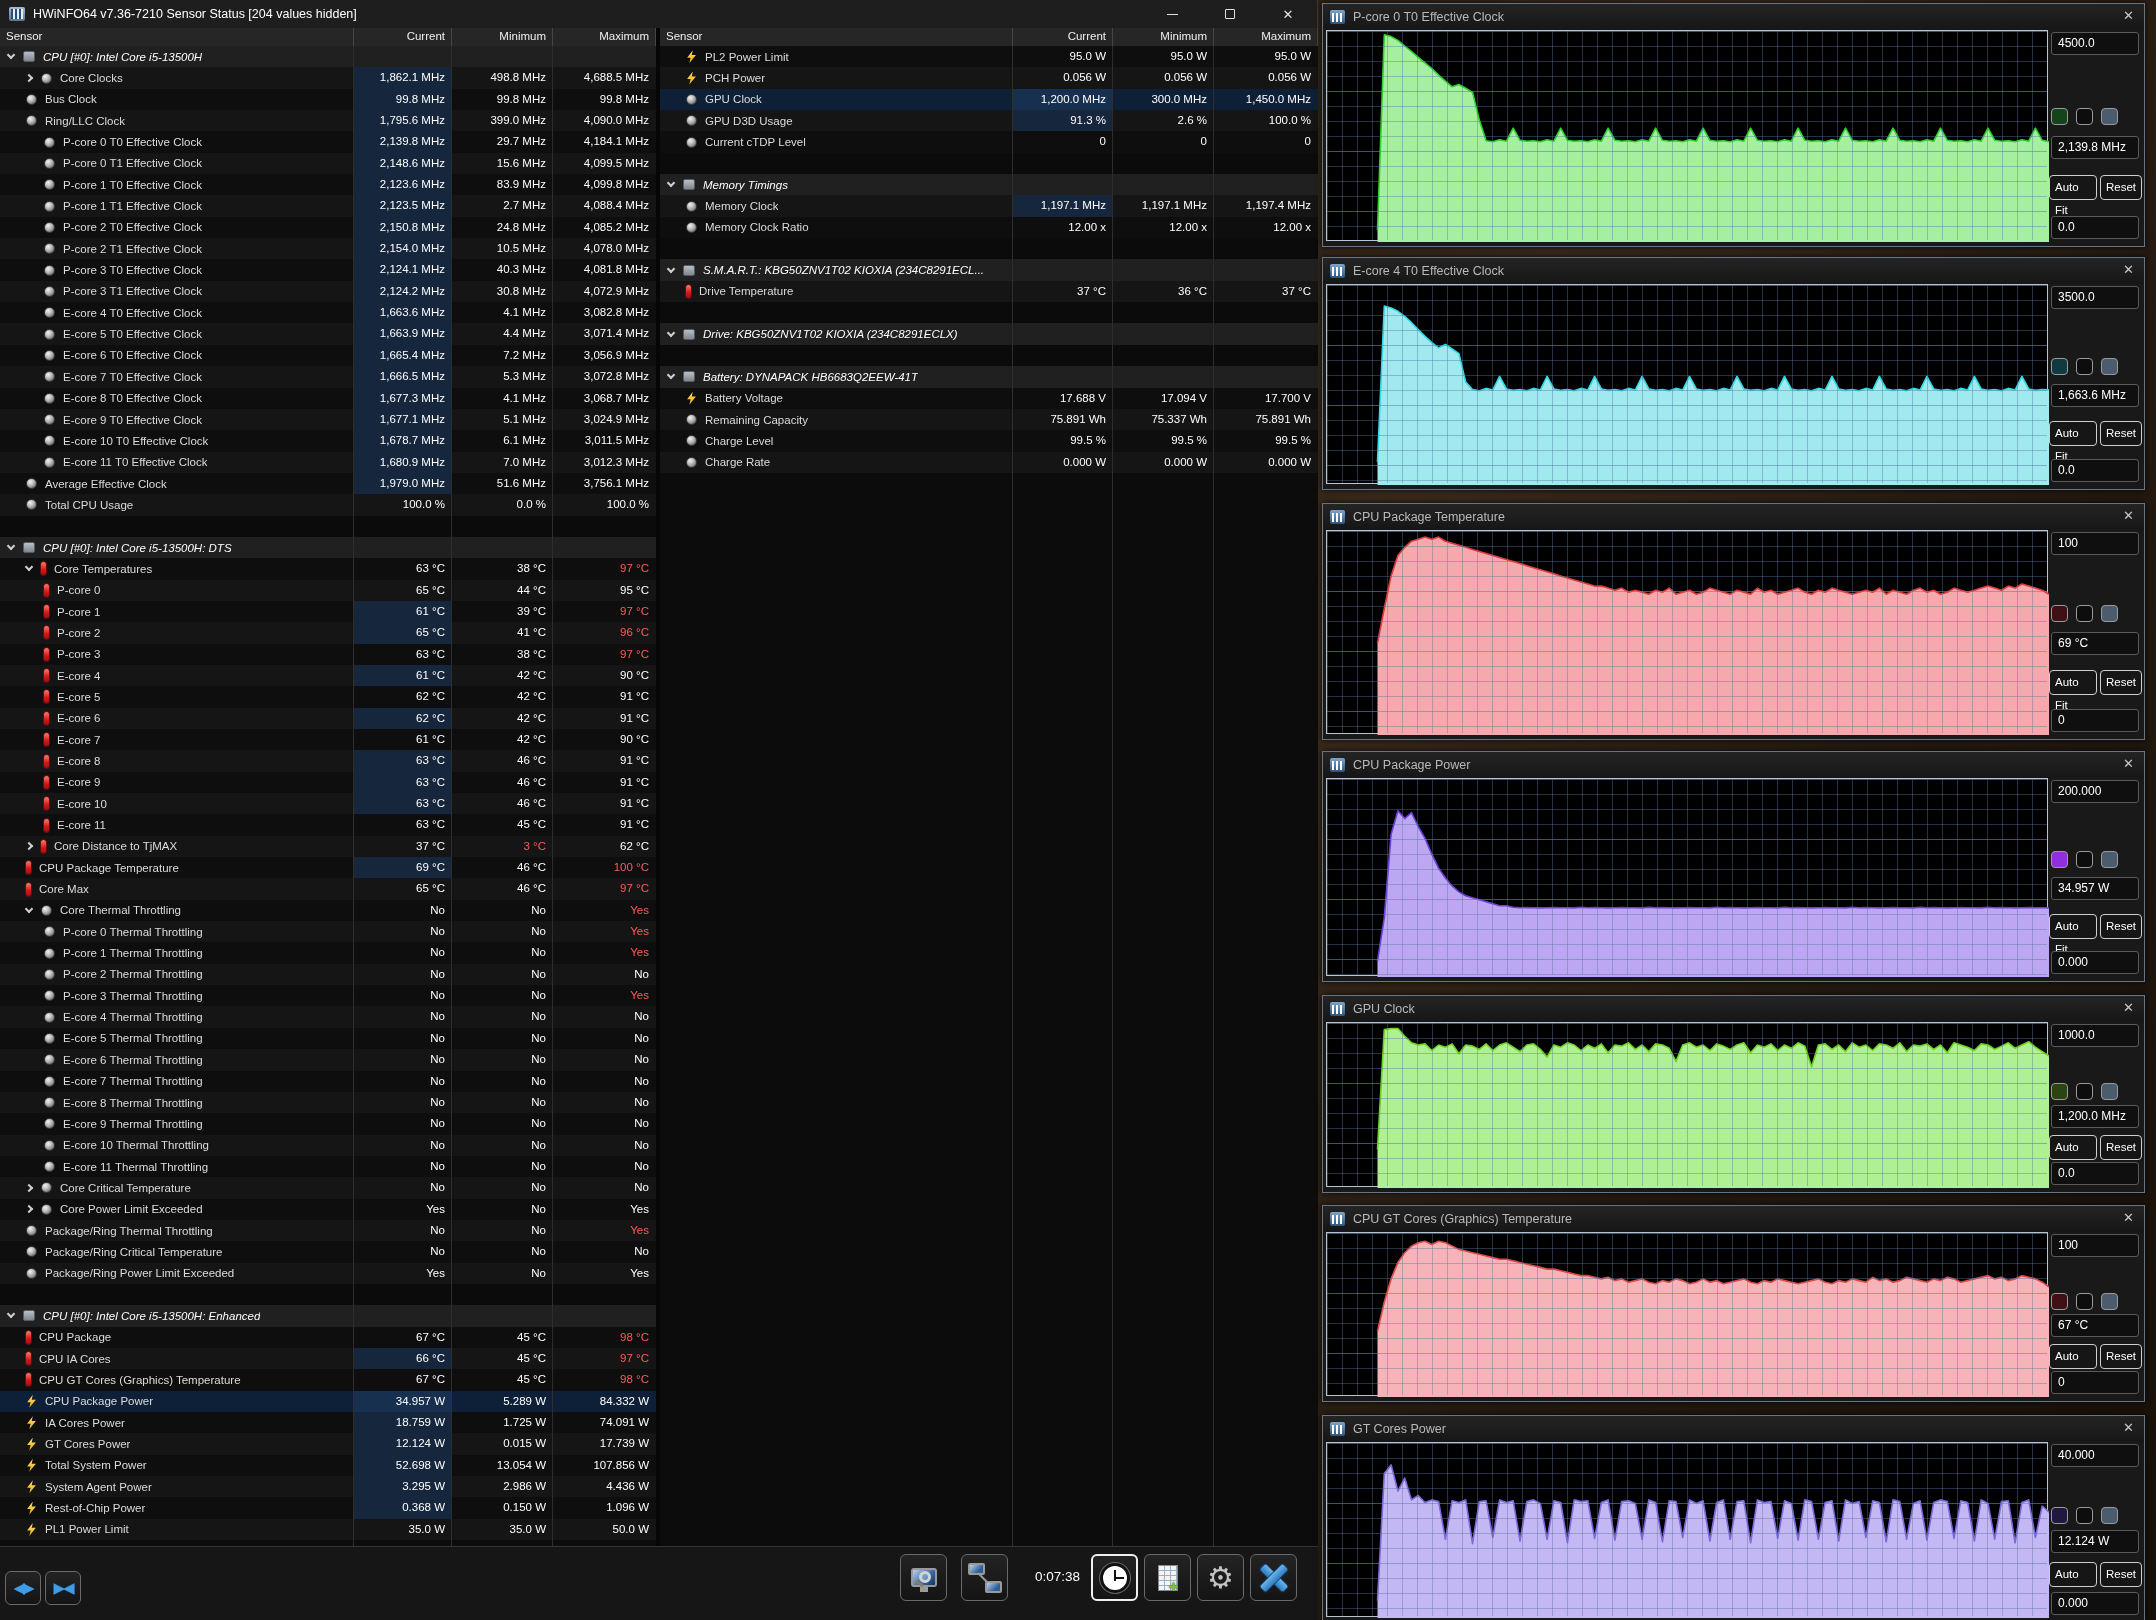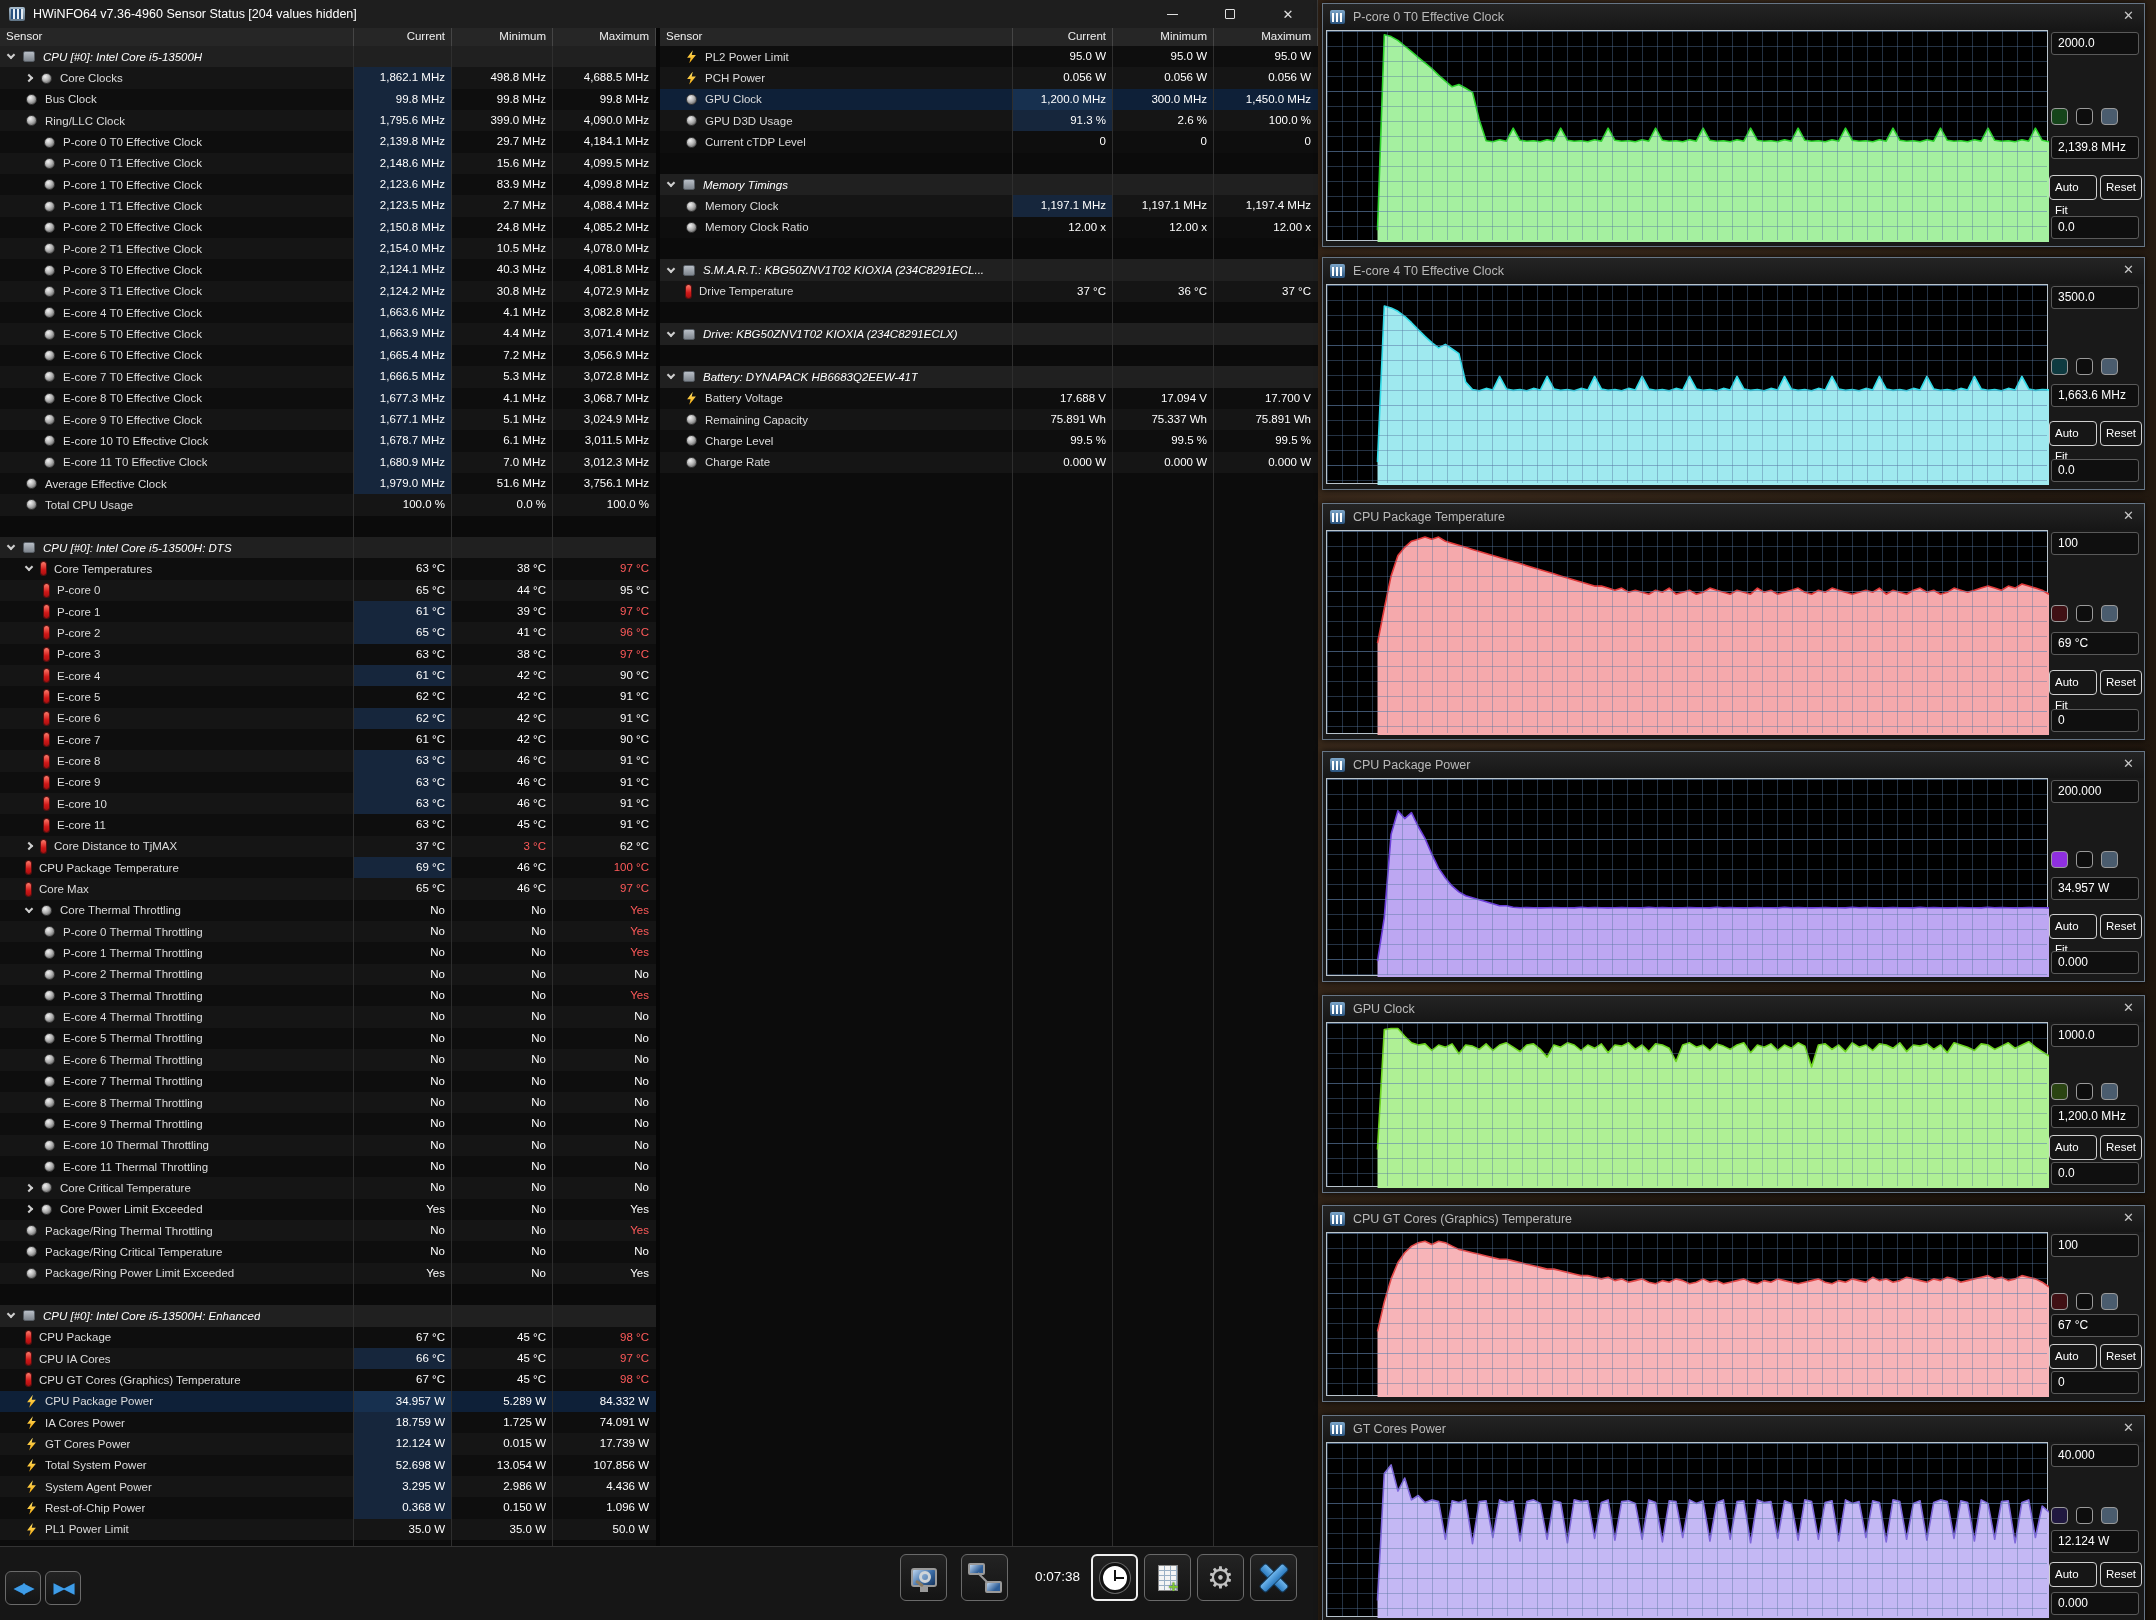--- a/index.html
+++ b/index.html
@@ -127,21 +127,21 @@
     color:#fff; font-size:11.5px; padding:0 5px; line-height:23px; }
 </style>
 </head>
 <body>
 
 <div id="root">
   <div id="main-window">
 
     <div id="titlebar">
       <span class="app-icon"></span>
-      <span class="title-text">HWiNFO64 v7.36-4960 Sensor Status [204 values hidden]</span>
+      <span class="title-text">HWiNFO64 v7.36-7210 Sensor Status [204 values hidden]</span>
       <div id="win-controls">
         <div class="win-btn">
             <span class="glyph-min"></span>
           </div>
         <div class="win-btn">
             <span class="glyph-max"></span>
           </div>
         <div class="win-btn">
             <span class="glyph-x">✕</span>
           </div>
@@ -919,21 +919,21 @@
           <span class="g-close">✕</span>
         </div>
         <div class="g-plot" style="height: 211px;">
           <svg viewBox="0 0 722 211" width="722" height="211">
             <polygon points="50.540000000000006,211 50.5,199.3 57.3,3.8 64.1,5.6 70.9,9.4 77.7,15.0 84.5,20.6 91.2,26.3 98.0,31.9 104.8,37.5 111.6,44.1 118.4,50.2 125.1,55.8 131.9,53.5 138.7,57.2 145.5,61.4 152.3,89.1 159.1,109.7 165.8,110.7 172.6,108.8 179.4,110.2 186.2,97.1 193.0,109.3 199.8,110.2 206.5,109.7 213.3,110.7 220.1,108.8 226.9,110.2 233.7,97.1 240.4,109.3 247.2,110.2 254.0,109.7 260.8,110.7 267.6,108.8 274.4,110.2 281.1,97.1 287.9,109.3 294.7,110.2 301.5,109.7 308.3,110.7 315.1,108.8 321.8,110.2 328.6,97.1 335.4,109.3 342.2,110.2 349.0,109.7 355.7,110.7 362.5,108.8 369.3,110.2 376.1,97.1 382.9,109.3 389.7,110.2 396.4,109.7 403.2,110.7 410.0,108.8 416.8,110.2 423.6,97.1 430.4,109.3 437.1,110.2 443.9,109.7 450.7,110.7 457.5,108.8 464.3,110.2 471.1,97.1 477.8,109.3 484.6,110.2 491.4,109.7 498.2,110.7 505.0,108.8 511.7,110.2 518.5,97.1 525.3,109.3 532.1,110.2 538.9,109.7 545.7,110.7 552.4,108.8 559.2,110.2 566.0,97.1 572.8,109.3 579.6,110.2 586.4,109.7 593.1,110.7 599.9,108.8 606.7,110.2 613.5,97.1 620.3,109.3 627.0,110.2 633.8,109.7 640.6,110.7 647.4,108.8 654.2,110.2 661.0,97.1 667.7,109.3 674.5,110.2 681.3,109.7 688.1,110.7 694.9,108.8 701.7,110.2 708.4,97.1 715.2,109.3 722.0,110.7 722,211" fill="#a5f0a0"></polygon>
             <polyline points="50.5,199.3 57.3,3.8 64.1,5.6 70.9,9.4 77.7,15.0 84.5,20.6 91.2,26.3 98.0,31.9 104.8,37.5 111.6,44.1 118.4,50.2 125.1,55.8 131.9,53.5 138.7,57.2 145.5,61.4 152.3,89.1 159.1,109.7 165.8,110.7 172.6,108.8 179.4,110.2 186.2,97.1 193.0,109.3 199.8,110.2 206.5,109.7 213.3,110.7 220.1,108.8 226.9,110.2 233.7,97.1 240.4,109.3 247.2,110.2 254.0,109.7 260.8,110.7 267.6,108.8 274.4,110.2 281.1,97.1 287.9,109.3 294.7,110.2 301.5,109.7 308.3,110.7 315.1,108.8 321.8,110.2 328.6,97.1 335.4,109.3 342.2,110.2 349.0,109.7 355.7,110.7 362.5,108.8 369.3,110.2 376.1,97.1 382.9,109.3 389.7,110.2 396.4,109.7 403.2,110.7 410.0,108.8 416.8,110.2 423.6,97.1 430.4,109.3 437.1,110.2 443.9,109.7 450.7,110.7 457.5,108.8 464.3,110.2 471.1,97.1 477.8,109.3 484.6,110.2 491.4,109.7 498.2,110.7 505.0,108.8 511.7,110.2 518.5,97.1 525.3,109.3 532.1,110.2 538.9,109.7 545.7,110.7 552.4,108.8 559.2,110.2 566.0,97.1 572.8,109.3 579.6,110.2 586.4,109.7 593.1,110.7 599.9,108.8 606.7,110.2 613.5,97.1 620.3,109.3 627.0,110.2 633.8,109.7 640.6,110.7 647.4,108.8 654.2,110.2 661.0,97.1 667.7,109.3 674.5,110.2 681.3,109.7 688.1,110.7 694.9,108.8 701.7,110.2 708.4,97.1 715.2,109.3 722.0,110.7" fill="none" stroke="#2ed32e" stroke-width="1.6" stroke-linejoin="round"></polyline>
           </svg>
           <div class="g-grid"></div>
         </div>
         <div class="g-side" style="height: 211px;">
-          <div class="g-valbox" style="top: 2px;">2000.0</div>
+          <div class="g-valbox" style="top: 2px;">4500.0</div>
           <div class="g-swatches" style="top: 78px;">
             <div class="g-swatch" style="background: rgb(21, 68, 26);"></div>
             <div class="g-swatch" style="background: rgb(13, 13, 13);"></div>
             <div class="g-swatch" style="background: rgb(74, 92, 110);"></div>
           </div>
           <div class="g-valbox" style="top: 106px;">2,139.8 MHz</div>
           <div class="g-btns" style="top: 145px;">
             <div class="g-btn">Auto Fit</div>
             <div class="g-btn">Reset</div>
           </div>

